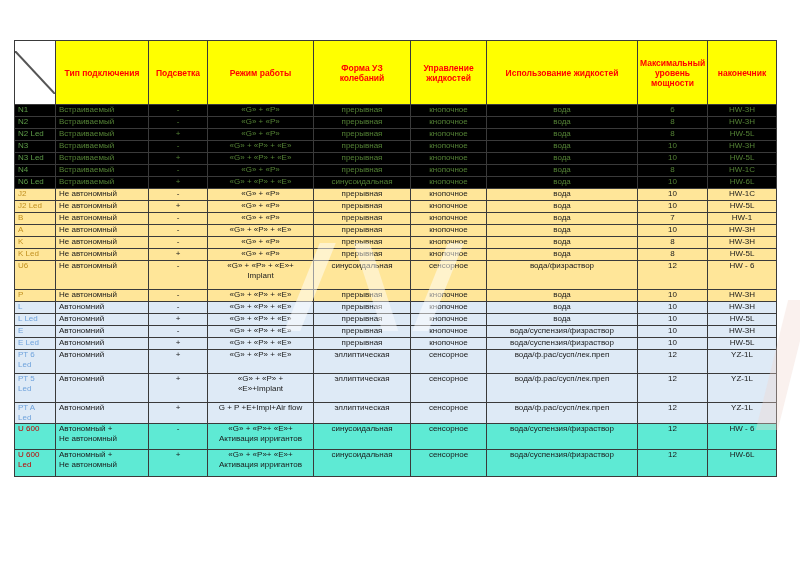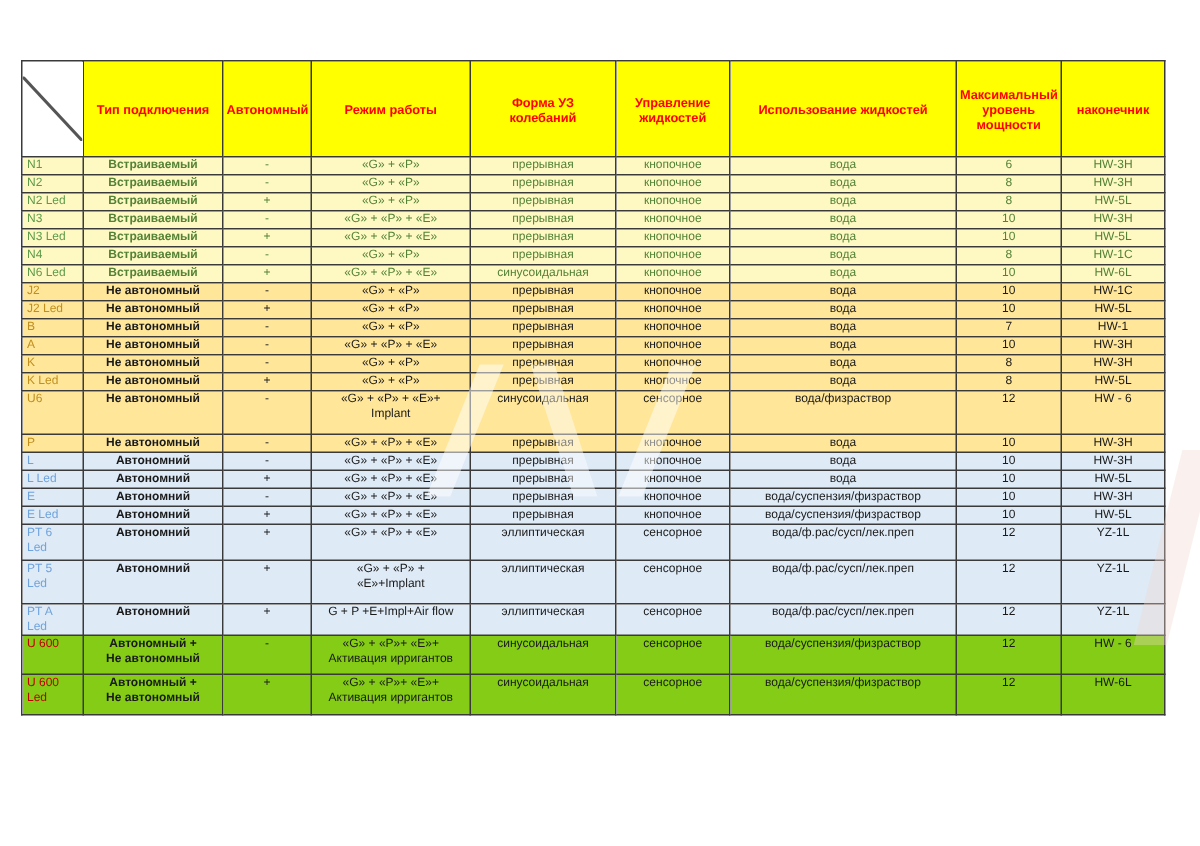--- a/index.html
+++ b/index.html
@@ -11,29 +11,29 @@
   col.w4{width:97px;} col.w5{width:76px;} col.w6{width:151px;} col.w7{width:70px;} col.w8{width:69px;}
   th,td{border:1px solid #3a3a3a;white-space:pre-line;overflow:hidden;}
   thead th{background:#FFFF00;color:#FF0000;font-weight:bold;font-size:8.5px;line-height:10px;
            height:43px;vertical-align:middle;text-align:center;padding:1px 2px;}
   thead th.corner{background:#ffffff;padding:0;position:relative;}
   thead th.corner svg{display:block;width:100%;height:100%;}
   tbody th,tbody td{font-size:8px;line-height:10px;padding:0 3px;vertical-align:top;
                     font-weight:normal;height:11px;}
   tbody th.rowlabel{text-align:left;}
   tbody td{text-align:center;color:#1a1a1a;}
-  tbody td.c0{text-align:center;font-weight:bold;}
-  tr.g-green{background:#fef9c3;}
+  tbody td.c0{text-align:left;}
+  tr.g-green{background:#000000;}
   tr.g-green th.rowlabel{color:#5d9b48;}
   tr.g-green td{color:#548235;}
   tr.g-gold{background:#FFE699;}
   tr.g-gold th.rowlabel{color:#C08F1F;}
   tr.g-blue{background:#DEEAF6;}
   tr.g-blue th.rowlabel{color:#6FA3DC;}
-  tr.g-pink{background:#84cc16;}
+  tr.g-pink{background:#5eead4;}
   tr.g-pink th.rowlabel{color:#C00000;}
   .wm{position:absolute;pointer-events:none;}
   .wm1{left:302px;top:243px;width:16px;height:88px;background:rgba(255,255,255,0.5);
        transform:skewX(-22deg);}
   .wm2{left:368px;top:243px;width:16px;height:88px;background:rgba(255,255,255,0.45);
        transform:skewX(18deg);}
   .wm3{left:430px;top:243px;width:16px;height:88px;background:rgba(255,255,255,0.5);
        transform:skewX(-22deg);}
   .wm4{left:772px;top:300px;width:22px;height:130px;background:rgba(240,215,205,0.35);
        transform:skewX(-14deg);}
@@ -55,21 +55,21 @@
         <col class="w8">
     </colgroup>
     <thead>
       <tr>
         <th class="corner">
           <svg viewBox="0 0 100 100" preserveAspectRatio="none">
             <line x1="0" y1="0" x2="100" y2="100" stroke="#555" stroke-width="2" vector-effect="non-scaling-stroke"></line>
           </svg>
         </th>
         <th>Тип подключения</th>
-        <th>Автономный</th>
+        <th>Подсветка</th>
         <th>Режим работы</th>
         <th>Форма УЗ
 колебаний</th>
         <th>Управление
 жидкостей</th>
         <th>Использование жидкостей</th>
         <th>Максимальный
 уровень
 мощности</th>
         <th>наконечник</th>

